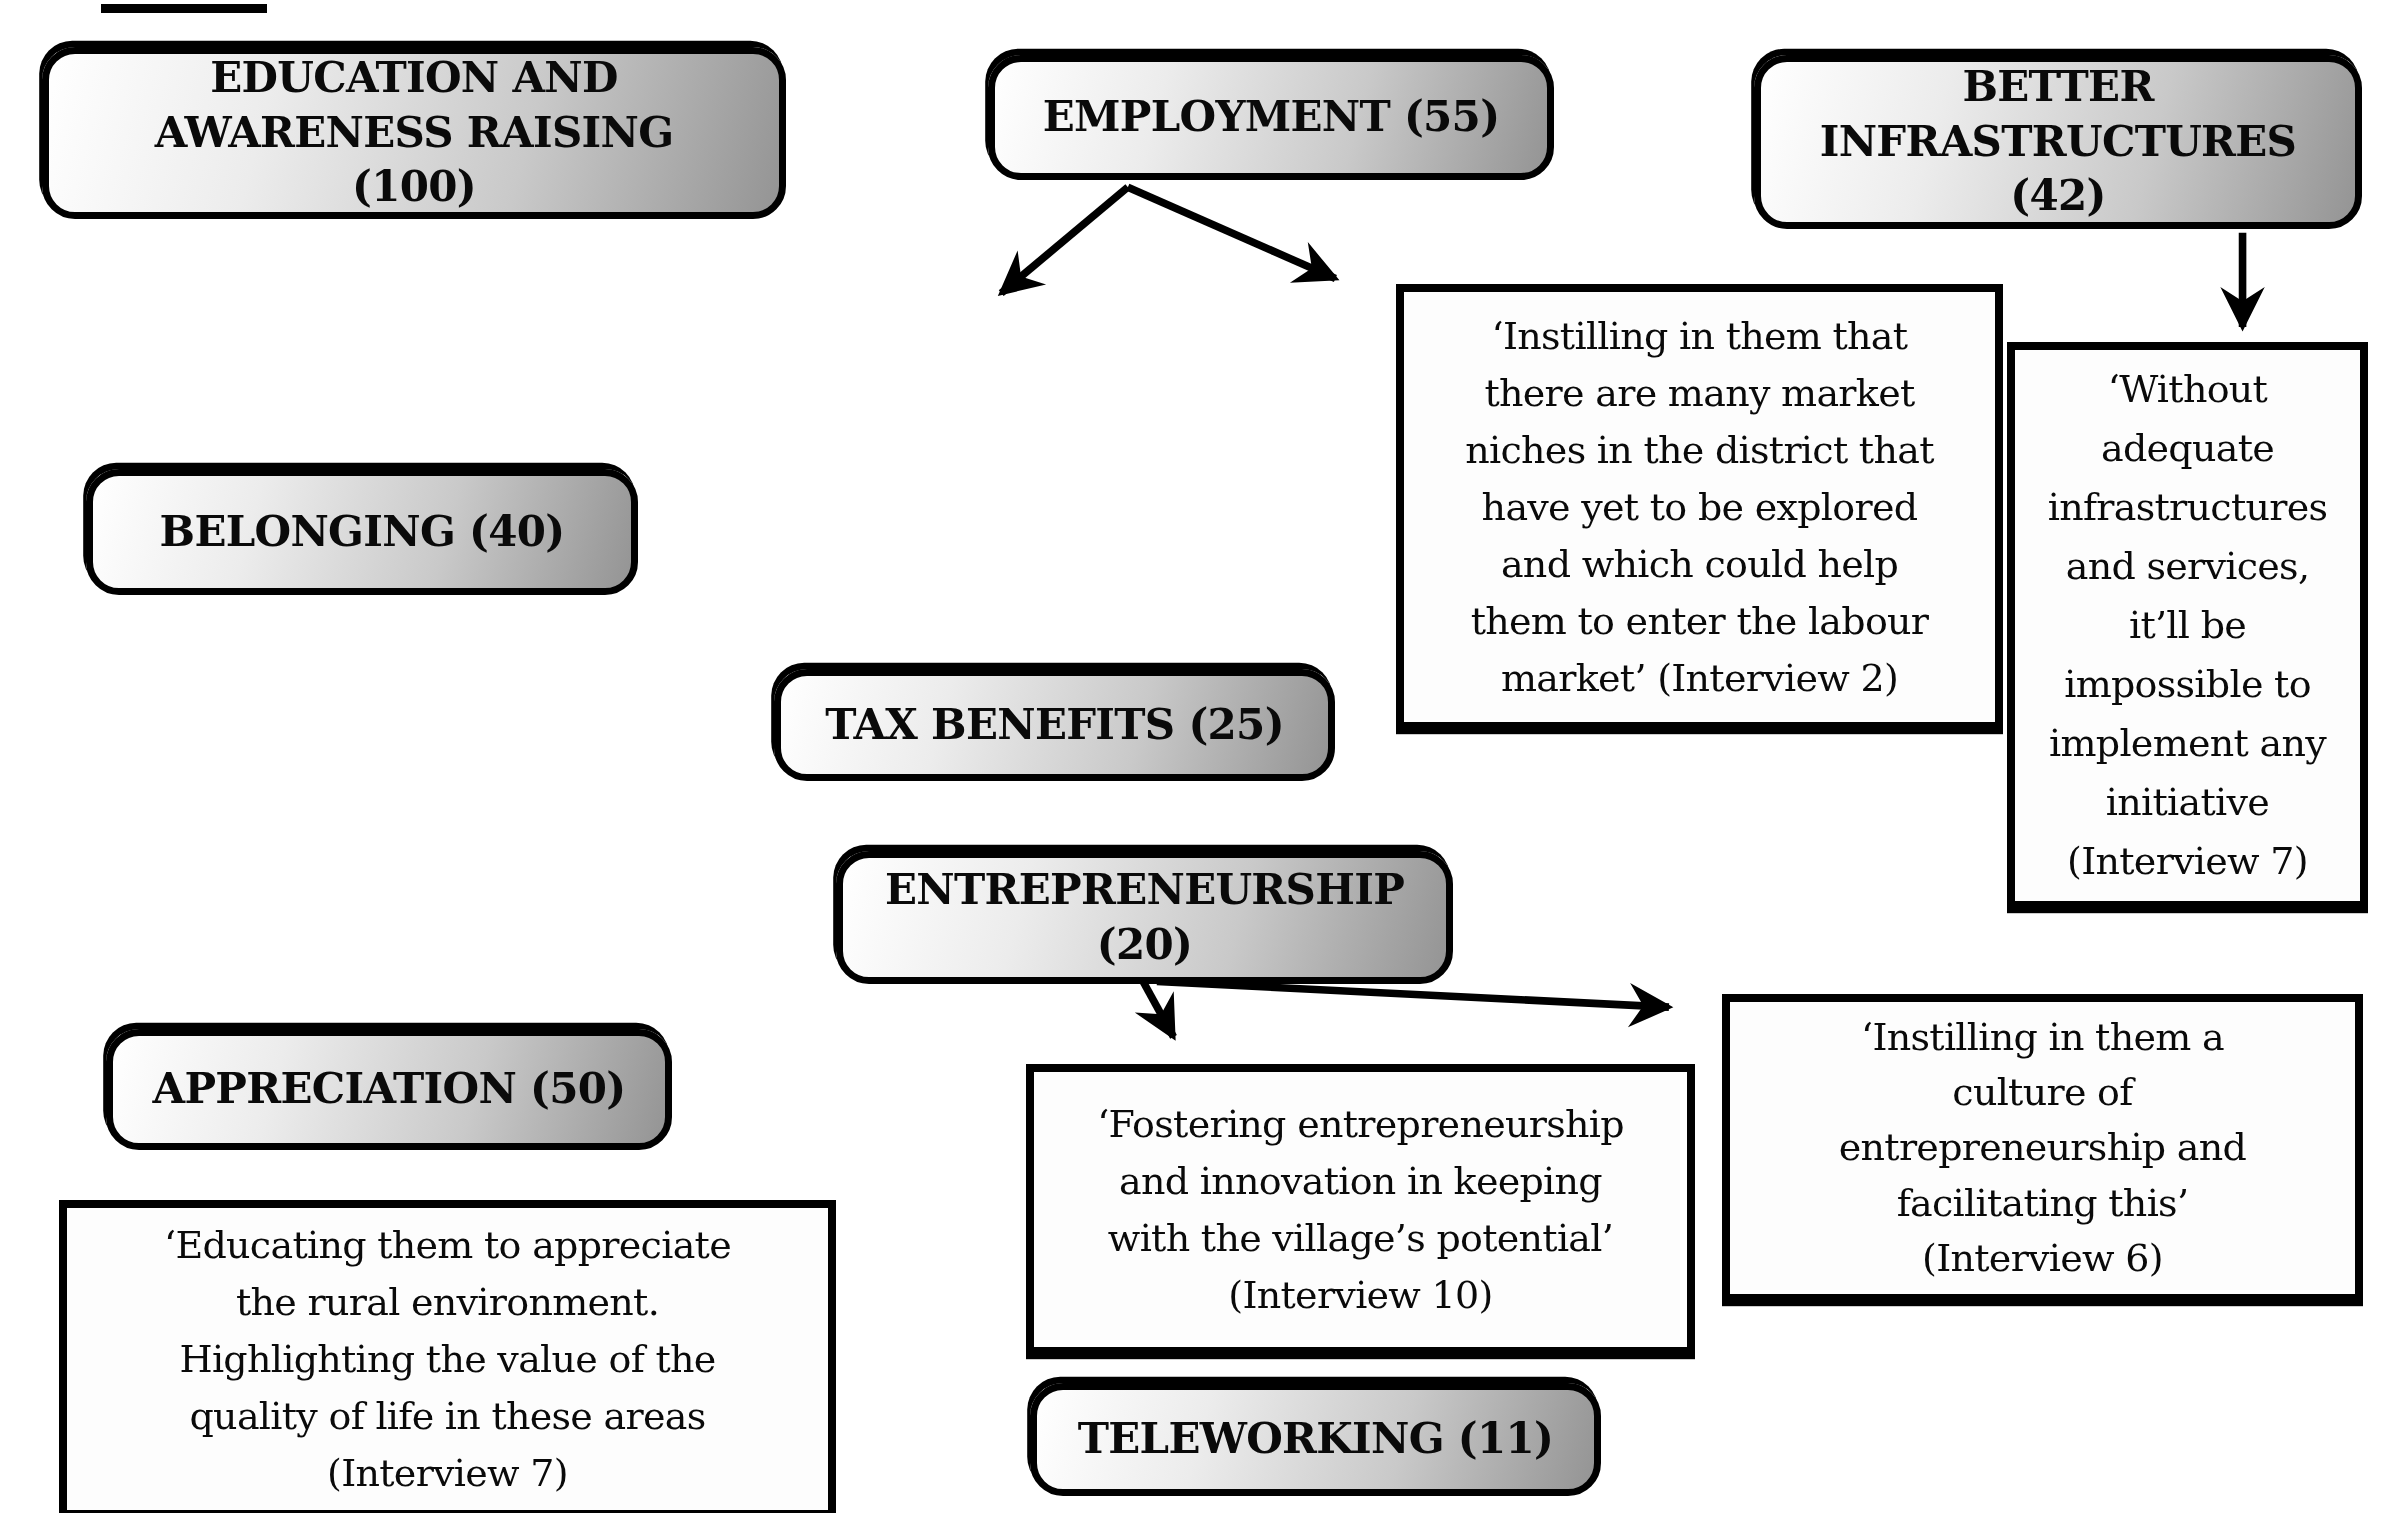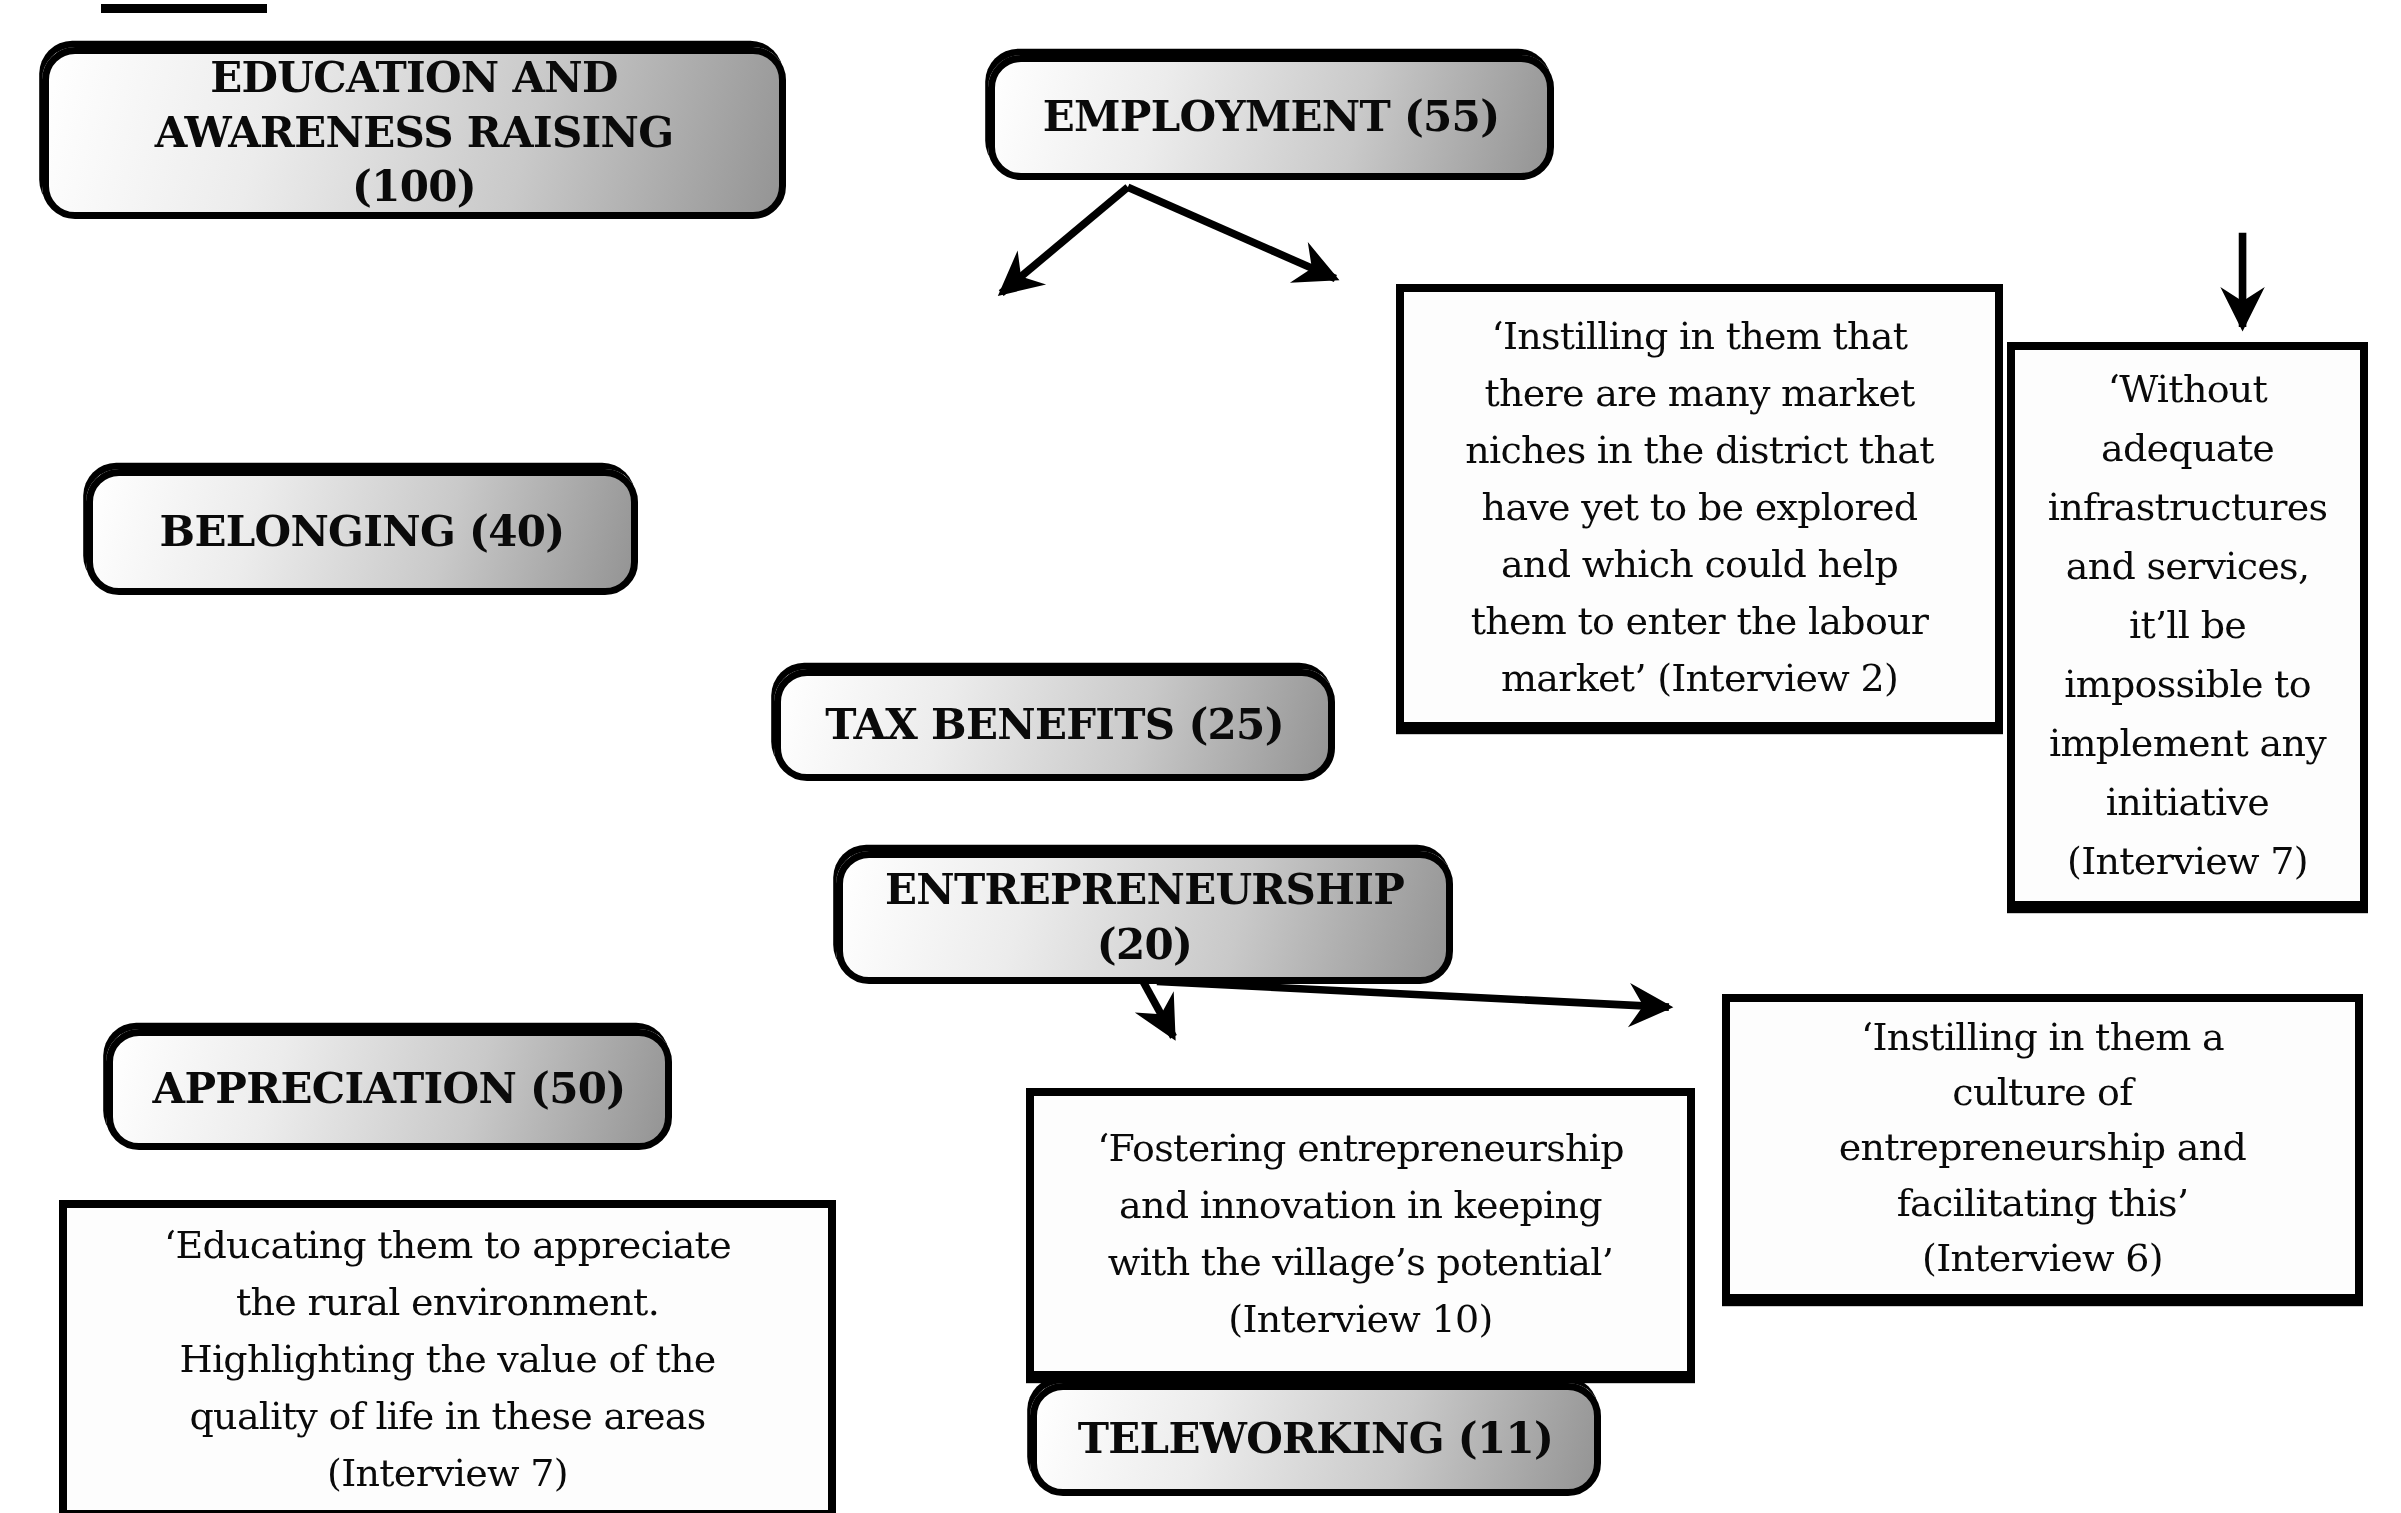--- a/index.html
+++ b/index.html
@@ -96,20 +96,25 @@
   <div class="cat" style="left:42px; top:47px; width:744px; height:172px;">
     <span class="lbl">EDUCATION AND
 AWARENESS RAISING
 (100)</span>
   </div>
 
   <div class="cat" style="left:988px; top:55px; width:566px; height:125px;">
     <span class="lbl">EMPLOYMENT (55)</span>
   </div>
 
+  <div class="cat" style="left:1754px; top:55px; width:608px; height:174px;">
+    <span class="lbl">BETTER
+INFRASTRUCTURES
+(42)</span>
+  </div>
 
   <div class="cat" style="left:86px; top:469px; width:552px; height:126px;">
     <span class="lbl">BELONGING (40)</span>
   </div>
 
   <div class="cat" style="left:774px; top:669px; width:561px; height:112px;">
     <span class="lbl">TAX BENEFITS (25)</span>
   </div>
 
   <div class="cat" style="left:836px; top:851px; width:617px; height:133px;">
@@ -150,21 +155,21 @@
 
 
   <div class="quote" style="left:59px; top:1200px; width:777px; height:318px;">
     <span class="txt">‘Educating them to appreciate
 the rural environment.
 Highlighting the value of the
 quality of life in these areas
 (Interview 7)</span>
   </div>
 
-  <div class="quote" style="left:1026px; top:1088px; width:669px; height:291px;">
+  <div class="quote" style="left:1026px; top:1064px; width:669px; height:291px;">
     <span class="txt">‘Fostering entrepreneurship
 and innovation in keeping
 with the village’s potential’
 (Interview 10)</span>
   </div>
 
   <div class="quote" style="left:1722px; top:994px; width:641px; height:308px;">
     <span class="txt" style="line-height:1.45;">‘Instilling in them a
 culture of
 entrepreneurship and

